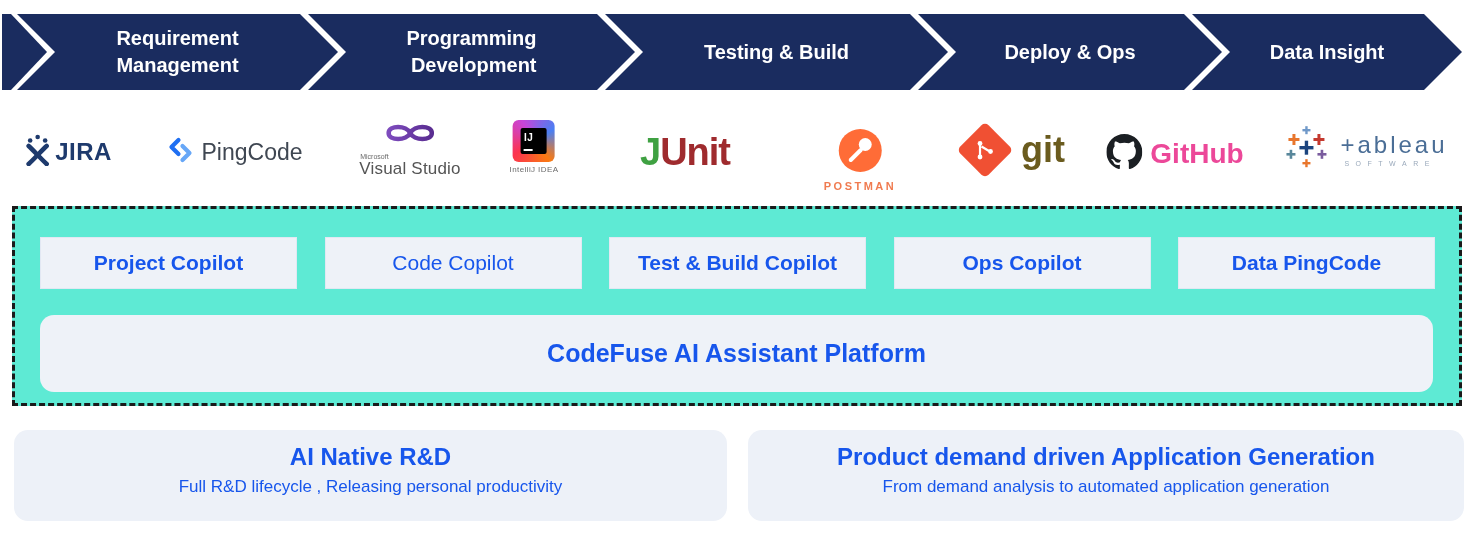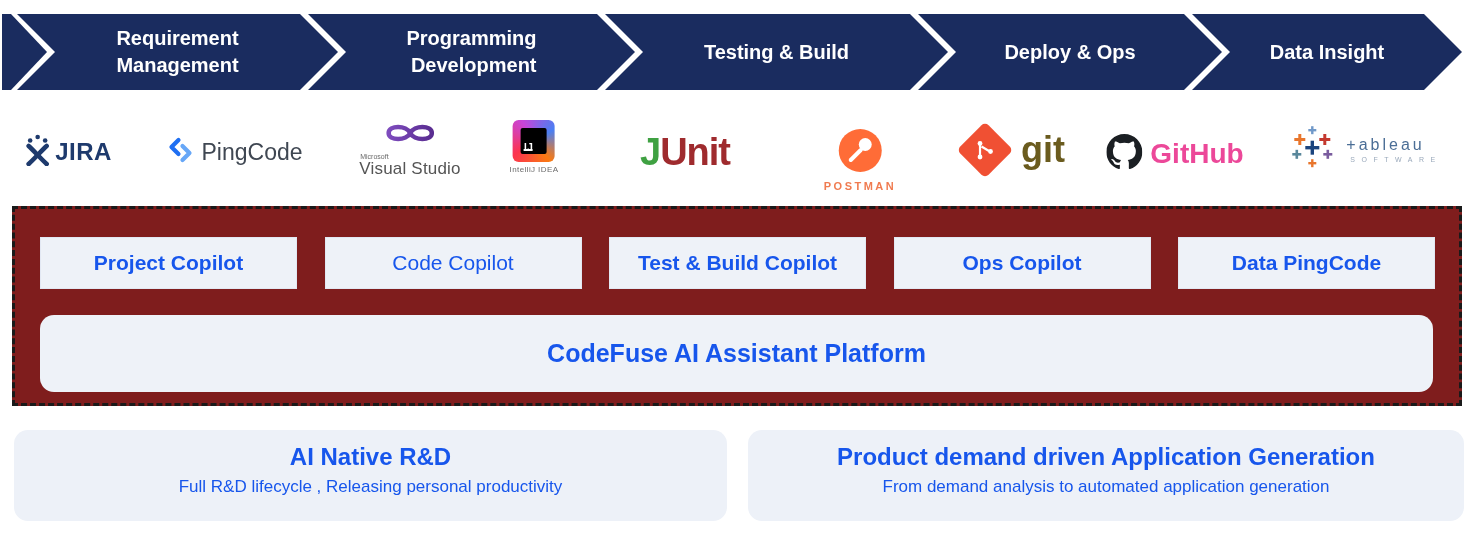--- a/index.html
+++ b/index.html
@@ -33,44 +33,44 @@
   .jira-text{font-size:24px;font-weight:700;color:#1e3a6d;letter-spacing:.5px;}
   .pingcode-text{font-size:23px;font-weight:500;color:#3f4752;}
 
   .vs-text-wrap{display:flex;flex-direction:column;align-items:flex-start;line-height:1;}
   .vs-ms{font-size:7px;color:#6a6a6a;margin-left:1px;}
   .vs-text{font-size:17px;color:#555555;letter-spacing:.2px;}
 
   .ij-badge{width:42px;height:42px;border-radius:6px;position:relative;
     background:conic-gradient(from 140deg,#f97a12,#fc344f 95deg,#c944d8 190deg,#4a7ff3 280deg,#f97a12 360deg);}
   .ij-inner{position:absolute;left:8px;top:8px;width:26px;height:26px;background:#000;border-radius:2px;}
-  .ij-inner .ij-txt{position:absolute;left:3px;top:14px;color:#fff;font-size:10px;font-weight:700;letter-spacing:.5px;}
+  .ij-inner .ij-txt{position:absolute;left:3px;top:4px;color:#fff;font-size:10px;font-weight:700;letter-spacing:.5px;}
   .ij-inner .ij-bar{position:absolute;left:3px;bottom:3px;width:9px;height:2.5px;background:#fff;}
   .ij-caption{font-size:8px;color:#6b6b6b;letter-spacing:.4px;}
 
   .junit-text{font-size:38px;font-weight:800;letter-spacing:-1px;}
   .junit-j{color:#3fa142;}
   .junit-unit{color:#9f2b2e;}
 
   .postman-circle{width:43px;height:43px;border-radius:50%;background:#ff6c37;position:relative;flex:none;}
   .postman-text{font-size:11px;font-weight:600;letter-spacing:2.5px;color:#f07b50;}
 
   .git-diamond{width:40px;height:40px;background:#f05033;border-radius:5px;transform:rotate(45deg);position:relative;flex:none;margin:0 4px;}
   .git-diamond svg{transform:rotate(-45deg);position:absolute;left:8px;top:8px;}
   .git-text{font-size:36px;font-weight:700;color:#6a5b1e;line-height:1;}
 
   .github-text{font-size:28px;font-weight:700;color:#ec4899;}
 
-  .tableau-word{font-size:16px;color:#4b6e96;letter-spacing:3px;line-height:1;}
+  .tableau-word{font-size:24px;color:#4b6e96;letter-spacing:3px;line-height:1;}
   .tableau-sub{font-size:7px;color:#9aa9bb;letter-spacing:6.5px;margin-top:3px;margin-left:4px;}
   .tableau-right{display:flex;flex-direction:column;align-items:flex-start;}
 
   
   .copilot-layer{position:absolute;left:12px;top:206px;width:1450px;height:200px;
-    border:3px dashed var(--dash-color);background:#7f1d1d;}
+    border:3px dashed var(--dash-color);background:#5eead4;}
   .copilot-row{position:absolute;left:25px;right:24px;top:28px;height:52px;display:flex;justify-content:space-between;}
   .copilot-chip{width:257px;height:52px;background:var(--button-bg);border:1px solid #e2e8f3;
     display:flex;align-items:center;justify-content:center;
     color:var(--accent-blue);font-size:21px;font-weight:700;}
   .copilot-chip.light{font-weight:400;}
   .platform-bar{position:absolute;left:25px;right:26px;top:106px;height:77px;background:var(--button-bg);
     border-radius:14px;display:flex;align-items:center;justify-content:center;
     color:var(--accent-blue);font-size:25px;font-weight:600;}
 
   

